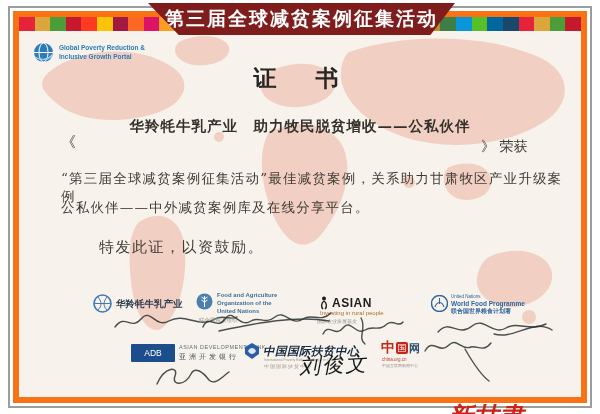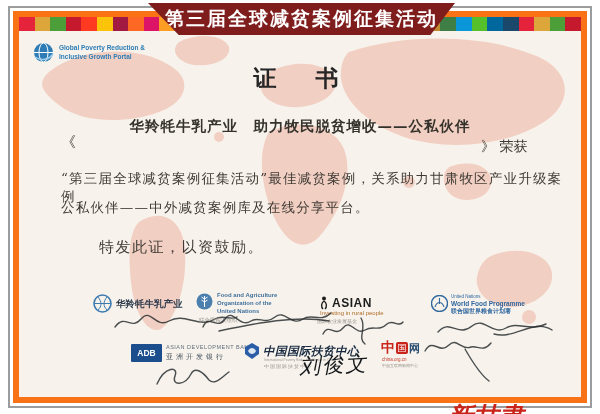--- a/index.html
+++ b/index.html
@@ -32,21 +32,21 @@
          color:#262626;letter-spacing:8px;z-index:3;}
 
   .kai{font-family:"DejaVu Serif","Liberation Serif",serif;color:#403c35;z-index:3;}
   .case-line{position:absolute;left:0;right:0;text-align:center;font-size:14.5px;font-weight:bold;
              letter-spacing:1px;color:#35322c;}
   .para{position:absolute;left:42px;width:502px;font-size:13.5px;letter-spacing:1.2px;}
 
   .org-sub{color:#9b978f;}
   .sig path{stroke:#2b3033;stroke-width:1.4;fill:none;stroke-linecap:round;opacity:.85;}
 
-  .adb-box{width:31px;height:18px;background:#1c4e8d;color:#fff;font-weight:bold;font-size:8.5px;
+  .adb-box{width:44px;height:18px;background:#1c4e8d;color:#fff;font-weight:normal;font-size:8.5px;
            display:flex;align-items:center;justify-content:center;border-radius:1px;}
 
   .iprcc-label{font-size:11.5px;font-weight:bold;font-style:italic;color:#182a40;
                font-family:"DejaVu Serif",serif;letter-spacing:.5px;}
   .sig-name{font-family:"DejaVu Serif",serif;font-size:21px;color:#15181b;transform:rotate(-3deg);
             font-style:italic;letter-spacing:2px;}
 
   .cn-box{width:12px;height:12px;background:#c9241a;color:#fff;font-size:9px;display:inline-flex;
           align-items:center;justify-content:center;border-radius:2px;}
 

